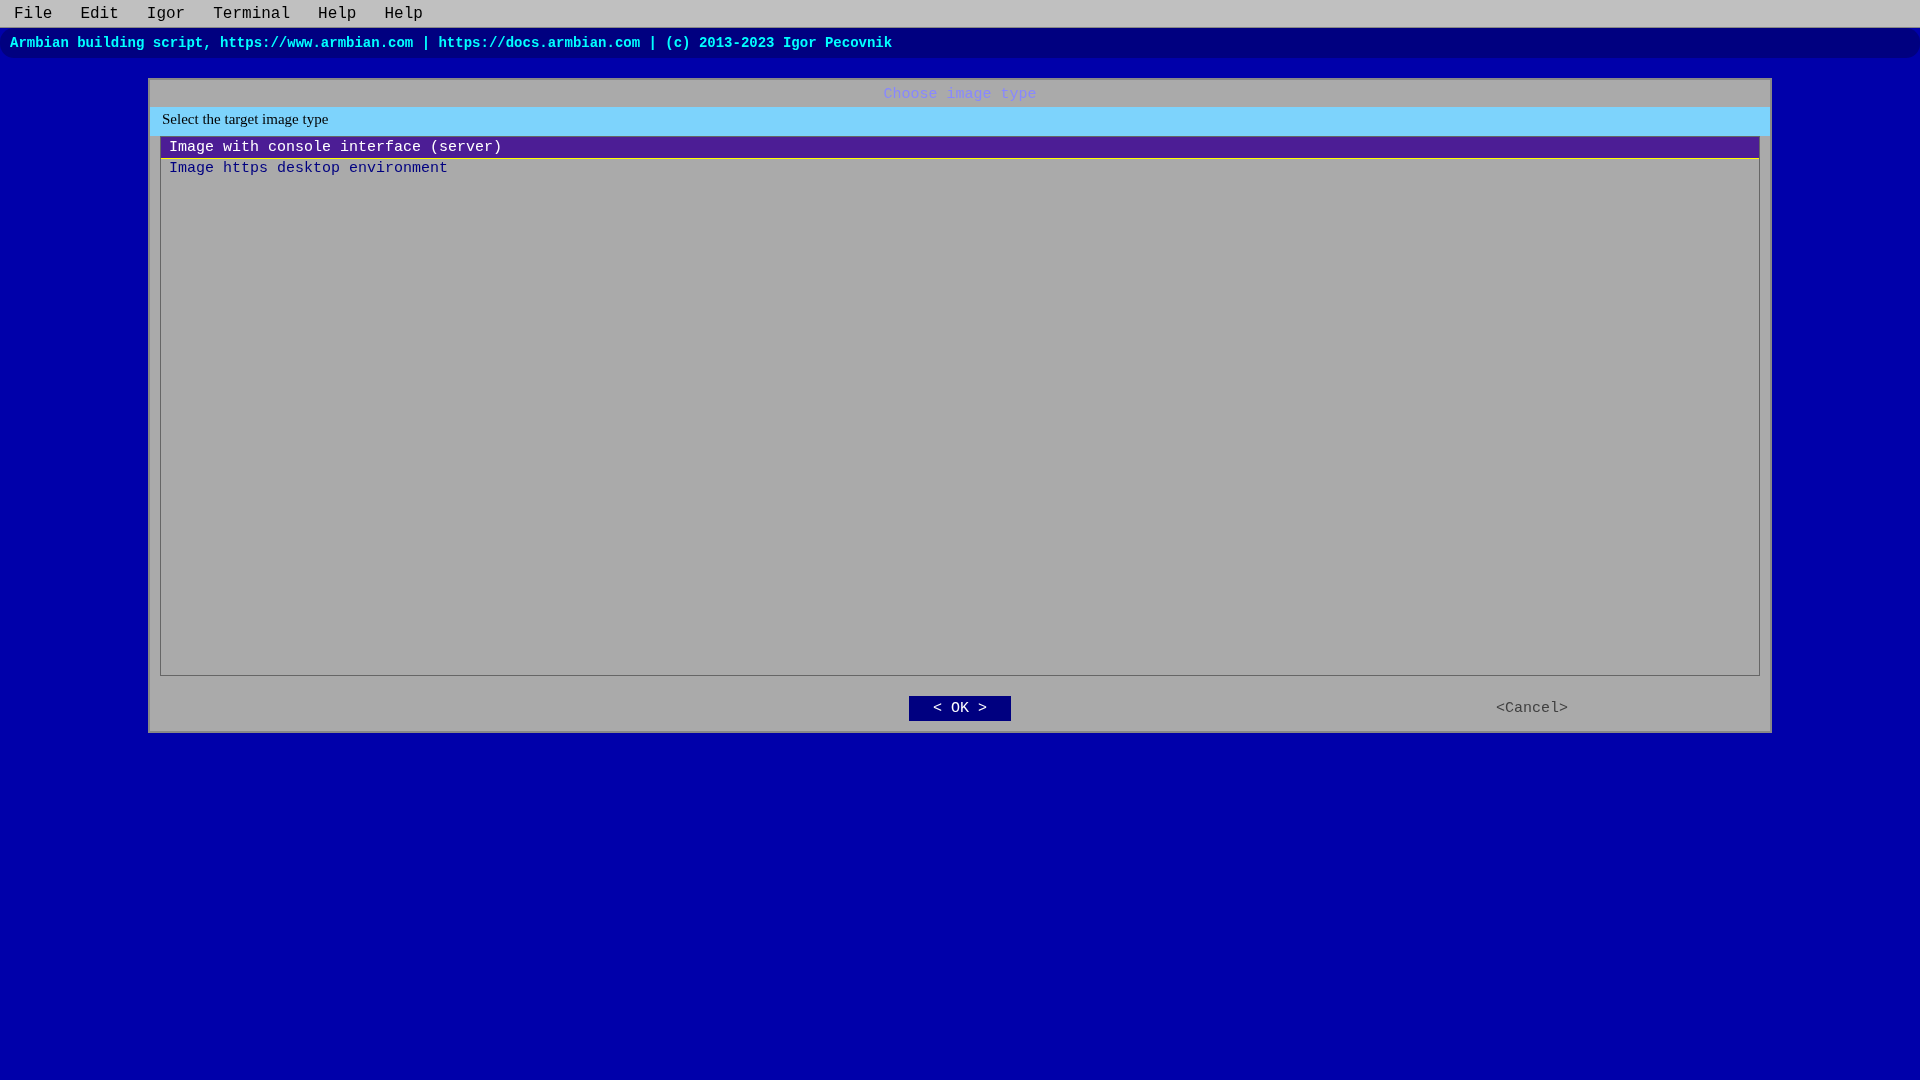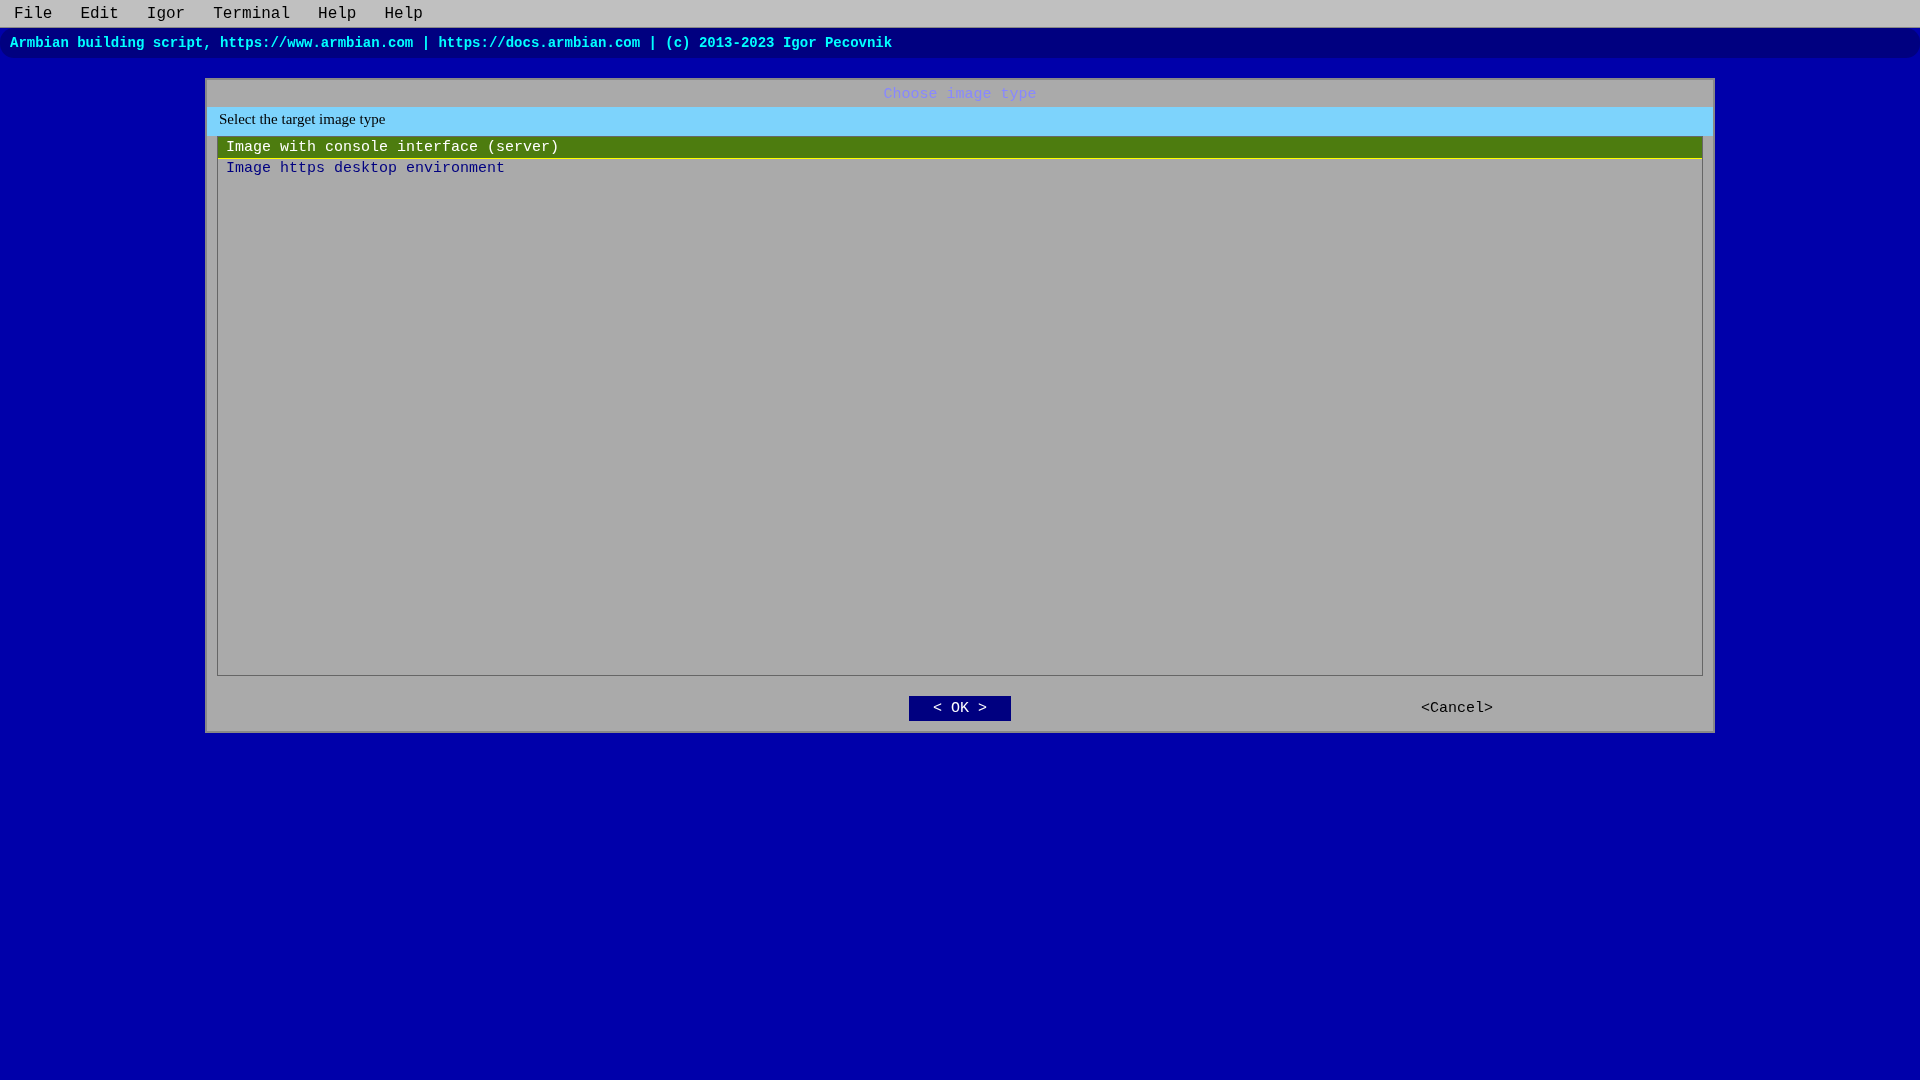--- a/index.html
+++ b/index.html
@@ -60,21 +60,21 @@
       height: calc(1080px - 28px - 30px - 50px);
       background-color: #0000aa;
       display: flex;
       justify-content: center;
       align-items: flex-start;
       padding-top: 10px;
     }
 
     
     #dialog {
-      width: 1510px;
+      width: 1624px;
       background-color: #aaaaaa;
       border: 2px solid #888;
       position: relative;
       margin-top: 10px;
     }
 
     #dialog-title {
       text-align: center;
       color: #8888ff;
       font-size: 15px;
@@ -103,21 +103,21 @@
 
     .list-item {
       font-family: 'Courier New', Courier, monospace;
       font-size: 15px;
       padding: 2px 8px;
       color: #000080;
       cursor: pointer;
     }
 
     .list-item.selected {
-      background-color: #4d7c0f;
+      background-color: #4c1d95;
       color: #ffffff;
       outline: 1px solid #ffff00;
       font-family: Liberation Mono, monospace;
     }
 
     
     #button-row {
       display: flex;
       align-items: flex-start;
       justify-content: center;
@@ -132,29 +132,29 @@
       color: #ffffff;
       font-family: 'Courier New', Courier, monospace;
       font-size: 15px;
       padding: 4px 24px;
       border: none;
       cursor: pointer;
       margin-right: 0;
     }
 
     #cancel-button {
-      color: #000000;
+      color: #404040;
       font-family: 'Courier New', Courier, monospace;
       font-size: 15px;
       background: none;
       border: none;
       cursor: pointer;
       padding: 4px 12px;
       position: absolute;
-      right: 208px;
+      right: 190px;
     }
 
     
     #taskbar {
       position: absolute;
       bottom: 0;
       width: 100%;
       height: 50px;
       background-color: #0000aa;
     }

